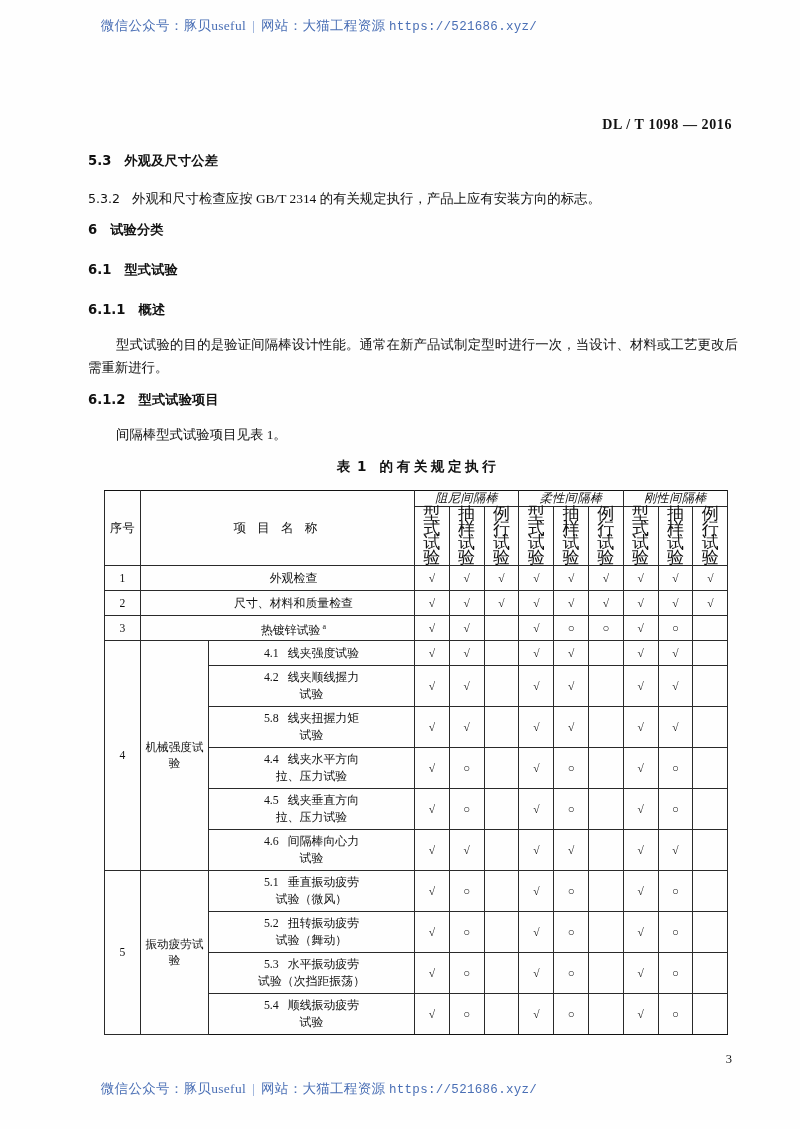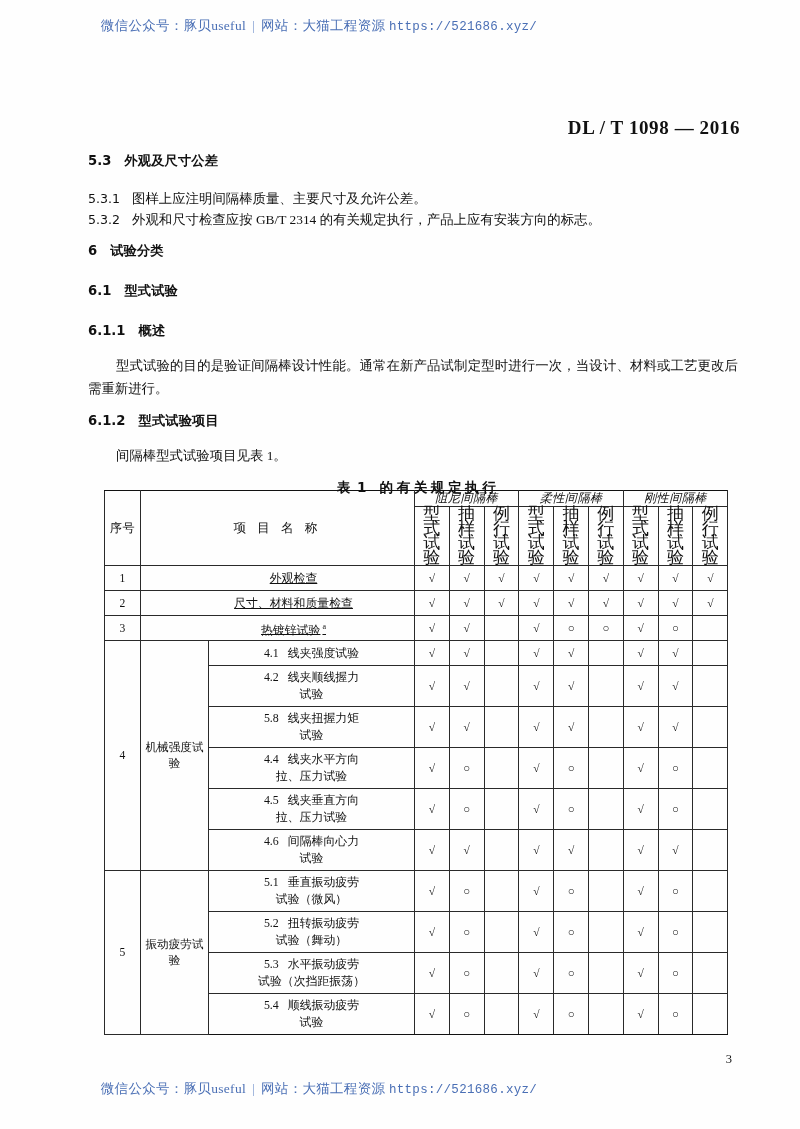--- a/index.html
+++ b/index.html
@@ -41,24 +41,24 @@
   .watermark .wm-url {
     font-family: "Liberation Mono", "DejaVu Sans Mono", monospace;
     font-size: 12.5px;
   }
   #wm-top { top: 17px; }
   #wm-bottom { top: 1080px; }
 
   
   .std-no {
     position: absolute;
-    right: 60px;
+    right: 68px;
     top: 117px;
     font-family: "Liberation Serif", serif;
-    font-size: 19px;
+    font-size: 14px;
     font-weight: bold;
     letter-spacing: 0.6px;
   }
 
   
   .content {
     position: absolute;
     left: 88px;
     top: 152px;
     width: 650px;
@@ -146,21 +146,21 @@
   .c-grp { width: 68px; font-size: 11.6px; line-height: 16px; }
   .c-name { width: 206px; }
   .c-mark { width: 34.8px; }
 
   td.item {
     text-align: left;
     padding: 4px 6px 4px 10px;
     font-size: 11.9px;
     line-height: 17px;
   }
-  td.item.plain { padding-left: 32px; text-decoration: underline; }
+  td.item.plain { padding-left: 32px; }
   td.item .sub-no { margin-right: 9px; }
   td.item sup { font-size: 8px; vertical-align: super; margin-left: 2px; }
 
   td.mark { font-size: 11.5px; height: 20px; }
 
   .row-1line td { height: 24px; }
   .row-2line td { height: 40px; }
 
   
   .page-no {
@@ -182,23 +182,20 @@
   <div class="std-no">DL / T 1098 — 2016</div>
 
   <div class="content">
 
     <div class="h-sec">
       <span class="num">5.3</span><span class="ttl">外观及尺寸公差</span>
     </div>
 
     <div class="sp-16"></div>
 
-    <p class="para">
-      <span class="num">5.3.1</span><span class="txt">图样上应注明间隔棒质量、主要尺寸及允许公差。</span>
-    </p>
 
     <p class="para">
       <span class="num">5.3.2</span><span class="txt">外观和尺寸检查应按 GB/T 2314 的有关规定执行，产品上应有安装方向的标志。</span>
     </p>
 
     <div class="sp-12"></div>
 
     <div class="h-sec">
       <span class="num">6</span><span class="ttl">试验分类</span>
     </div>

